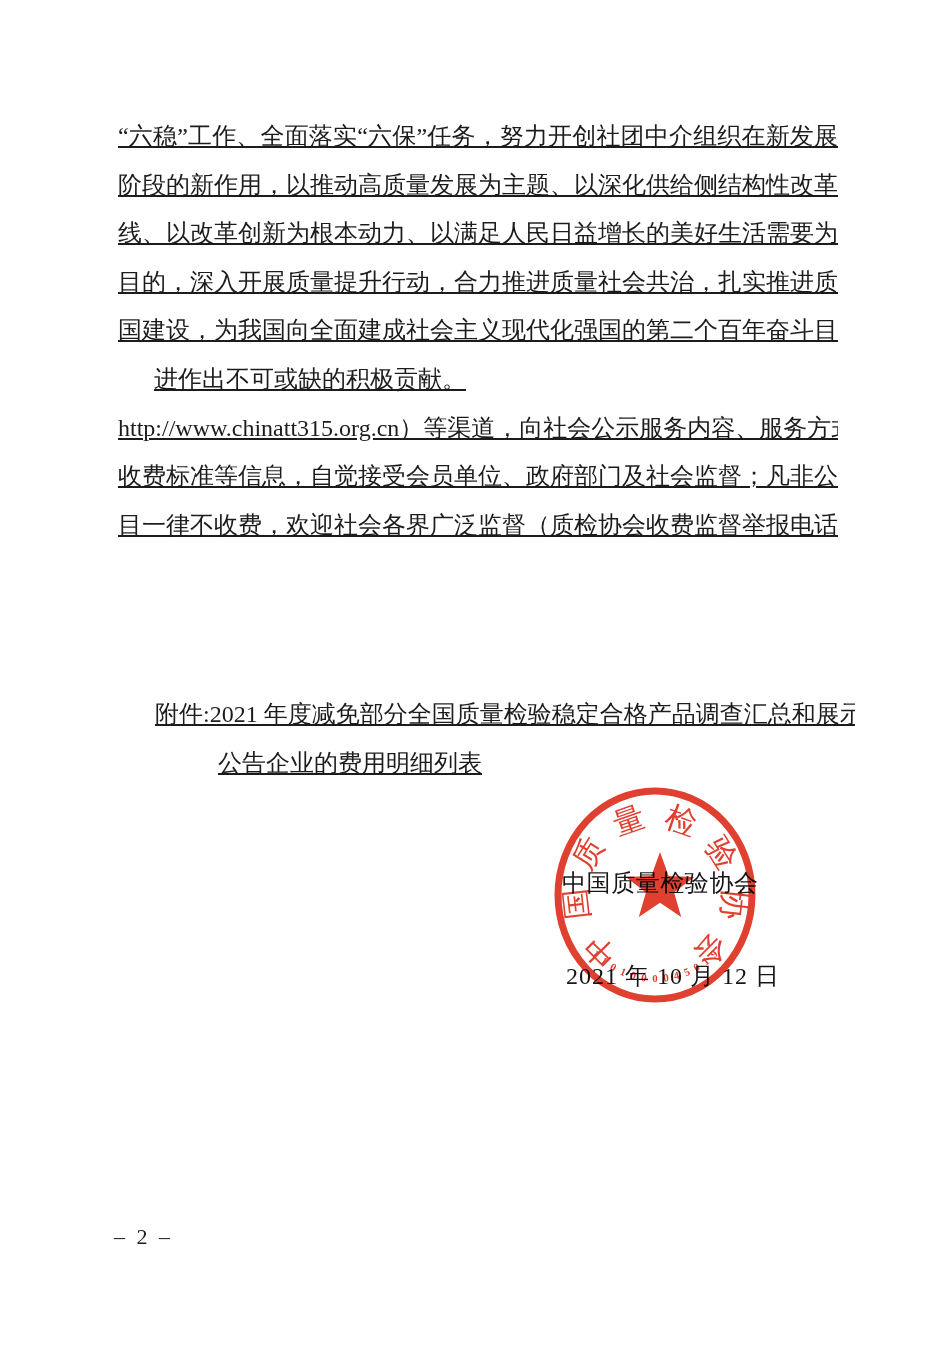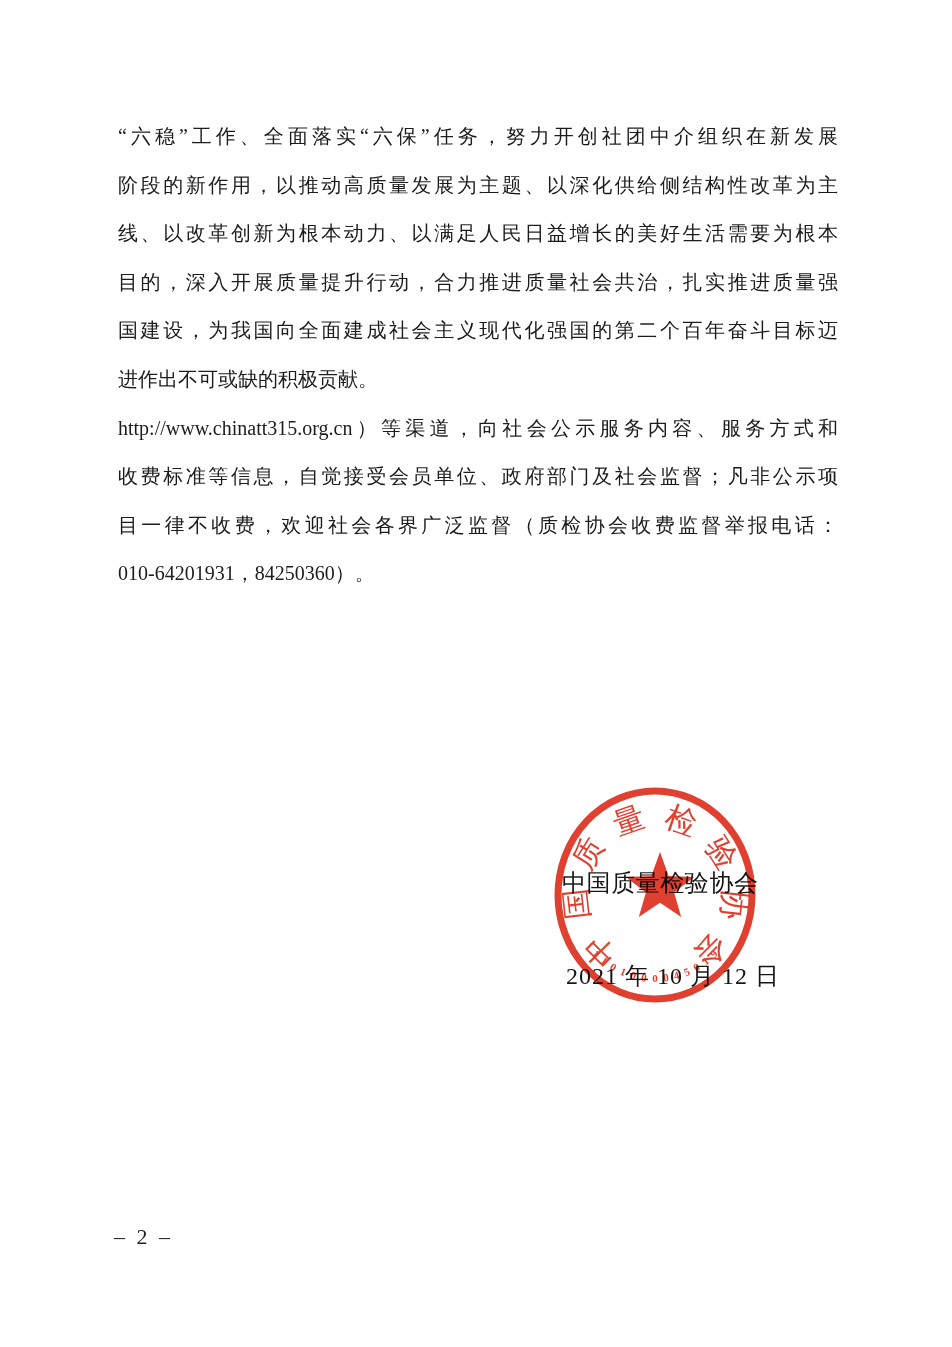--- a/index.html
+++ b/index.html
@@ -11,26 +11,27 @@
     background:#ffffff;
     font-family:"Liberation Serif","DejaVu Serif",serif;
     color:#1c1c1c;
     overflow:hidden;
   }
   .body-text {
     position:absolute; top:112px; left:118px; width:720px;
   }
   .line {
     height:48.6px; line-height:48.6px;
-    font-size:20px;
+    font-size:24px;
     white-space:nowrap; overflow:hidden;
     text-align:justify; text-align-last:justify;
     color:#1c1c1c;
+    text-decoration:underline;
   }
-  .line.short { text-align-last:left; }
+  .line.short { text-align-last:left;margin-left:36px; }
   .line.indent { padding-left:49px; }
   .attachment {
     position:absolute; top:690px; left:155px; width:700px;
   }
   .attachment .line { text-align-last:left; }
   .attachment .line2 { padding-left:63px; }
   .org-name {
     position:absolute; top:869px; left:562px; width:196px;
     height:28px; line-height:28px; font-size:24px;
     white-space:nowrap; text-align:justify; text-align-last:justify;
@@ -67,23 +68,26 @@
   <div class="body-text">
     <div class="line">“六稳”工作、全面落实“六保”任务，努力开创社团中介组织在新发展</div>
     <div class="line">阶段的新作用，以推动高质量发展为主题、以深化供给侧结构性改革为主</div>
     <div class="line">线、以改革创新为根本动力、以满足人民日益增长的美好生活需要为根本</div>
     <div class="line">目的，深入开展质量提升行动，合力推进质量社会共治，扎实推进质量强</div>
     <div class="line">国建设，为我国向全面建成社会主义现代化强国的第二个百年奋斗目标迈</div>
     <div class="line short">进作出不可或缺的积极贡献。</div>
     <div class="line">http://www.chinatt315.org.cn）等渠道，向社会公示服务内容、服务方式和</div>
     <div class="line">收费标准等信息，自觉接受会员单位、政府部门及社会监督；凡非公示项</div>
     <div class="line">目一律不收费，欢迎社会各界广泛监督（质检协会收费监督举报电话：</div>
-    <div class="line short">010-64201931，84250360）。</div>
   </div>
 
+  <div class="attachment">
+    <div class="line">附件:2021 年度减免部分全国质量检验稳定合格产品调查汇总和展示</div>
+    <div class="line line2">公告企业的费用明细列表</div>
+  </div>
 
   <div class="org-name">中国质量检验协会</div>
 
   <div class="sign-date">2021 年 10 月 12 日</div>
 
   <svg class="seal" viewBox="0 0 214 226" xmlns="http://www.w3.org/2000/svg">
     <ellipse cx="107" cy="113" rx="97" ry="104" fill="none" stroke="#dd2f1e" stroke-width="7"></ellipse>
     <path fill="#dd2f1e" d="M112,70 L120.7,94 L146.2,94.9 L126.1,110.6 L133.2,135.1 L112,120.8 L90.8,135.1 L97.9,110.6 L77.8,94.9 L103.3,94 Z"></path>
     <g fill="#dd2f1e" text-anchor="middle">
       <text class="arc-char" transform="translate(51.1,168.9) rotate(-135)" dominant-baseline="central">中</text>

